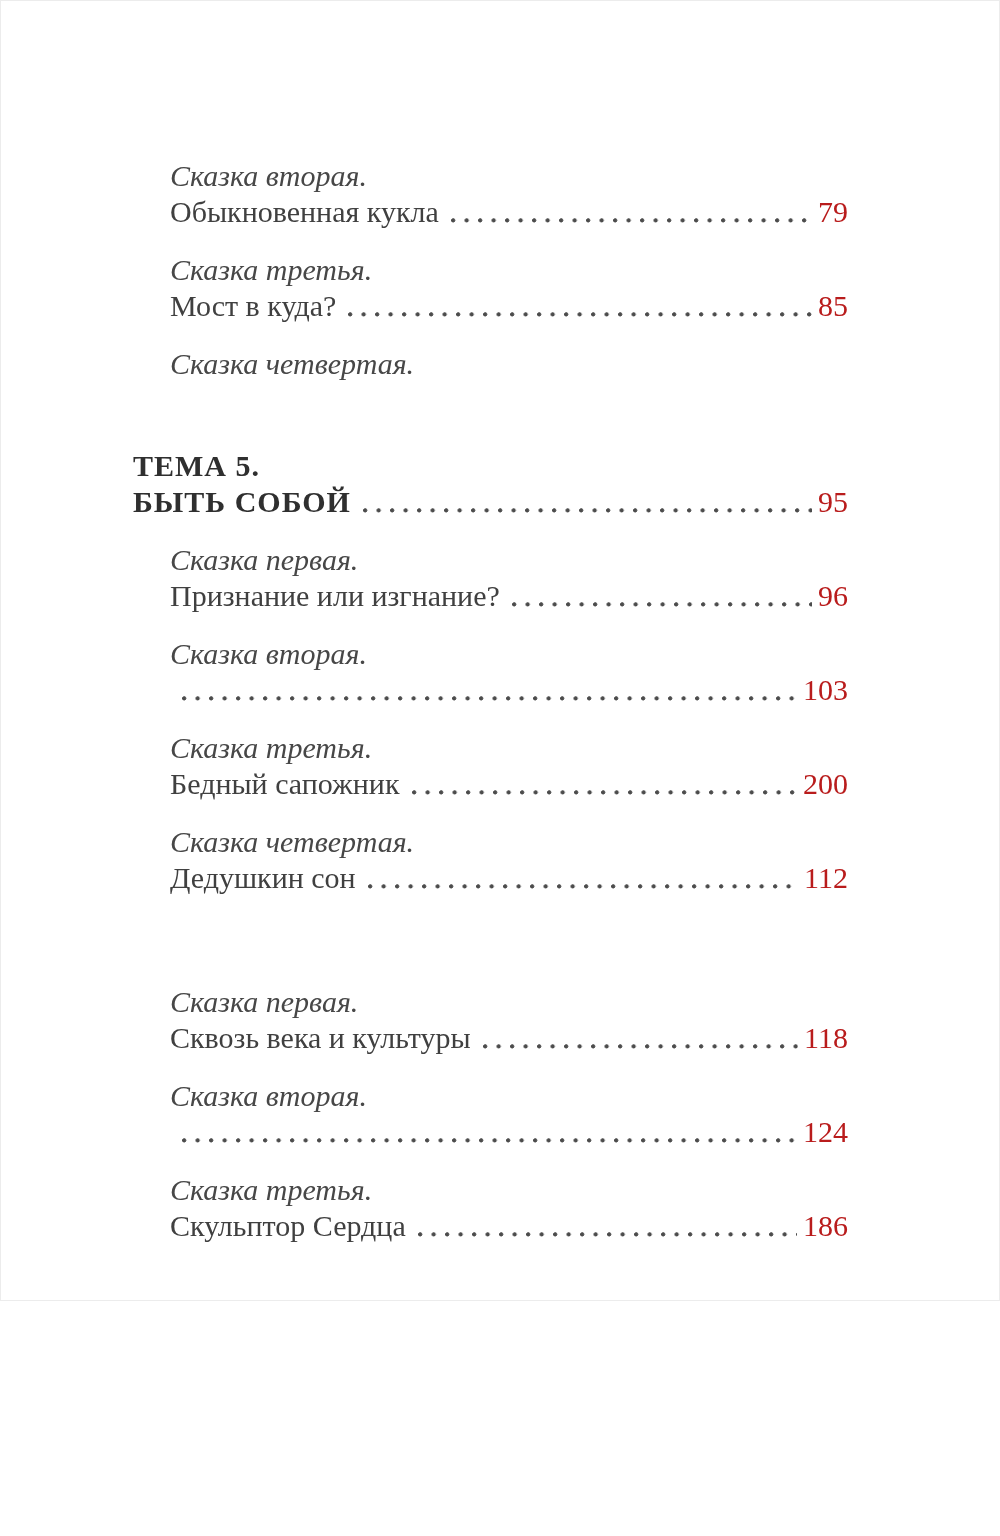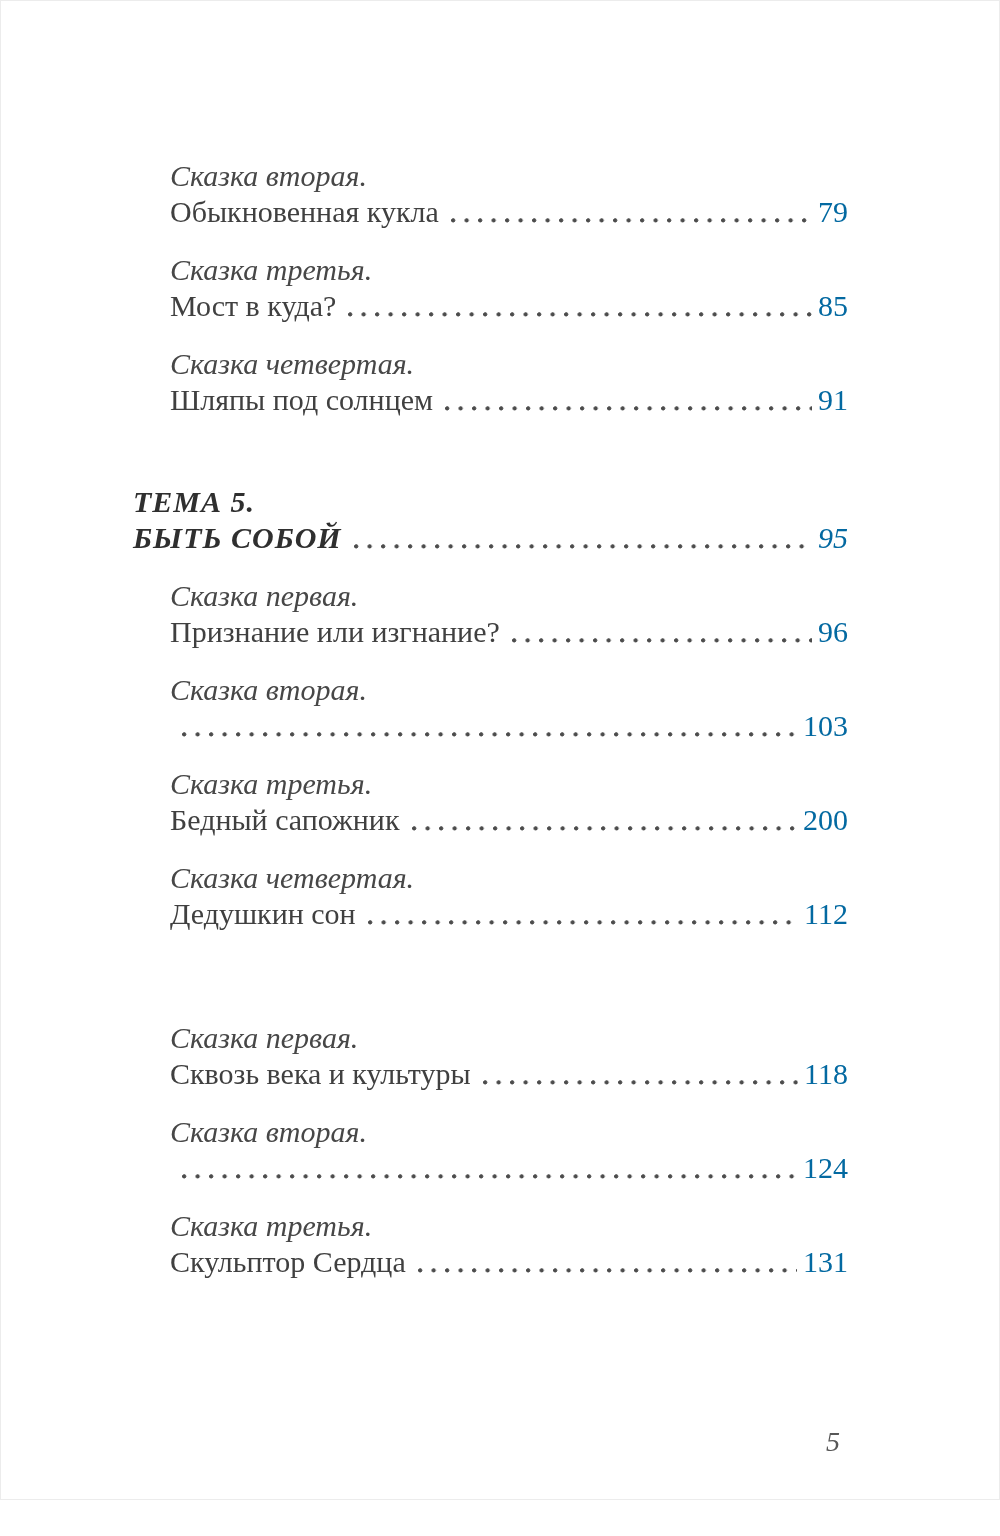--- a/index.html
+++ b/index.html
@@ -3,21 +3,21 @@
 <meta charset="utf-8">
 <style>
   html, body {
     margin: 0;
     padding: 0;
     background: #ffffff;
   }
   .page {
     position: relative;
     width: 1000px;
-    height: 1500px;
+    height: 1301px;
     background: #ffffff;
     box-shadow: inset 0 0 0 1px #ececec;
     font-family: "Liberation Serif", "DejaVu Serif", serif;
     color: #404040;
     overflow: hidden;
   }
   .toc {
     position: absolute;
     top: 158px;
     left: 170px;
@@ -38,21 +38,20 @@
   .entry.tale .label-line {
     font-style: italic;
     color: #474747;
   }
   
   .entry.theme {
     margin-top: 44px;
     margin-left: -37px;
     font-weight: bold;
     color: #2f2f2f;
-    font-style: italic;
   }
   .entry.theme .label-line,
   .entry.theme .title  {
     letter-spacing: 1px;
   }
   .title-line {
     display: flex;
     align-items: center;
   }
   .title {
@@ -64,21 +63,21 @@
     height: 5px;
     margin: 0 6px 7px 12px;
     background-image: radial-gradient(circle at 2.2px 2.4px, #4c4c4c 1.8px, rgba(0,0,0,0) 2.4px);
     background-size: 13.5px 5px;
     background-repeat: repeat-x;
     font-weight: normal;
   }
   .pagenum {
     flex: 0 0 auto;
     font-weight: normal;
-    color: #0369a1;
+    color: #b91c1c;
   }
   .folio {
     position: absolute;
     top: 1424px;
     right: 160px;
     font-size: 28px;
     line-height: 36px;
     font-style: italic;
     color: #575757;
   }
@@ -101,25 +100,20 @@
     <div class="label-line">Сказка третья.</div>
     <div class="title-line">
       <span class="title">Мост в куда?</span>
       <span class="leader"></span>
       <span class="pagenum">85</span>
     </div>
   </div>
 
   <div class="entry tale">
     <div class="label-line">Сказка четвертая.</div>
-    <div class="title-line">
-      <span class="title">Шляпы под солнцем</span>
-      <span class="leader"></span>
-      <span class="pagenum">91</span>
-    </div>
   </div>
 
   <div class="entry theme">
     <div class="label-line">ТЕМА 5.</div>
     <div class="title-line">
       <span class="title">БЫТЬ СОБОЙ</span>
       <span class="leader"></span>
       <span class="pagenum">95</span>
     </div>
   </div>
@@ -177,18 +171,18 @@
       <span class="leader"></span>
       <span class="pagenum">124</span>
     </div>
   </div>
 
   <div class="entry tale">
     <div class="label-line">Сказка третья.</div>
     <div class="title-line">
       <span class="title">Скульптор Сердца</span>
       <span class="leader"></span>
-      <span class="pagenum">131</span>
+      <span class="pagenum">186</span>
     </div>
   </div>
 </div>
   <div class="folio">5</div>
 </div>
 
 </body></html>

